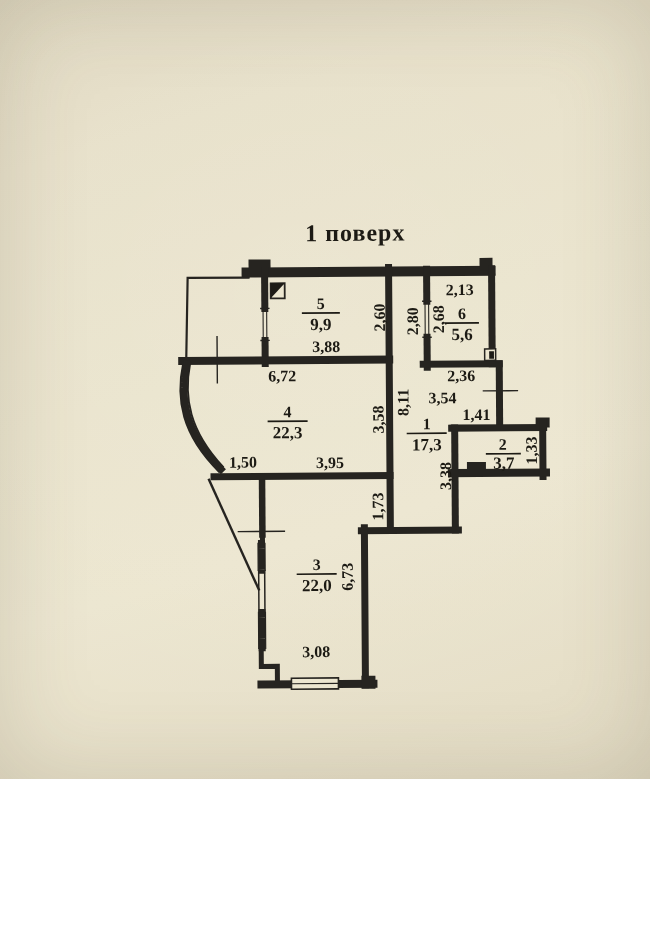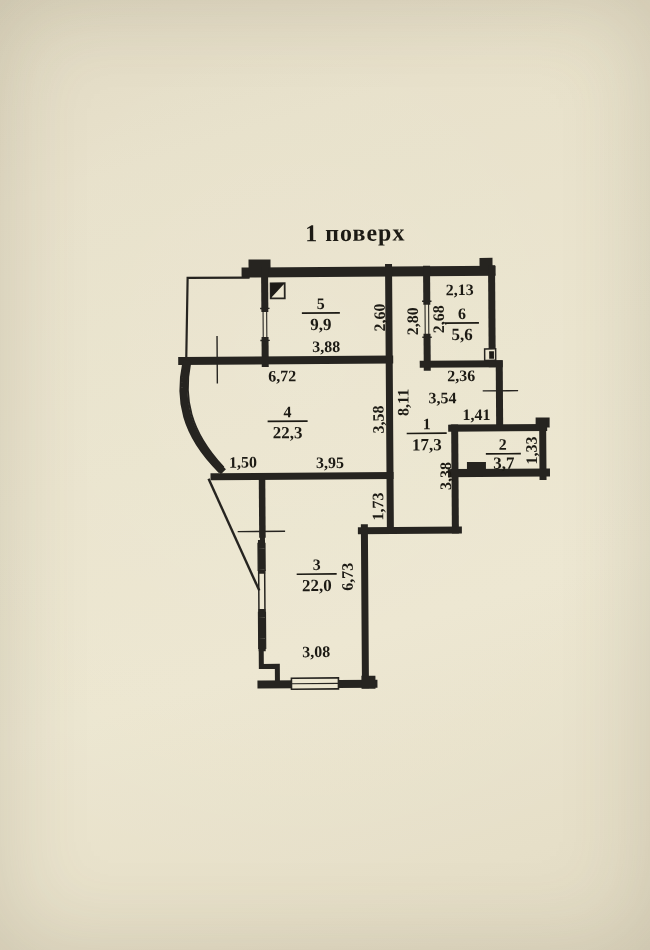--- a/index.html
+++ b/index.html
@@ -1,21 +1,21 @@
 <!DOCTYPE html>
 <html><head>
 <meta charset="utf-8">
 <style>
   html,body{margin:0;padding:0;}
   body{
     width:650px;height:950px;overflow:hidden;
     font-family:"Liberation Serif","DejaVu Serif",serif;
   }
   .photo{
-    position:relative;width:650px;height:950px;
+    position:relative;width:650px;height:779px;
     background:
       radial-gradient(130% 95% at 46% 38%, rgba(255,255,255,0.10), rgba(0,0,0,0) 62%),
       linear-gradient(163deg,#e0d9c2 0%,#e7e0c9 18%,#eae4cd 45%,#ece6d0 65%,#e6dfc8 88%,#e2dbc4 100%);
     box-shadow:inset 0 0 90px rgba(90,80,55,0.18);
   }
   svg text{
     font-family:"Liberation Serif","DejaVu Serif",serif;
     font-weight:700;
     fill:#1c1a14;
   }

